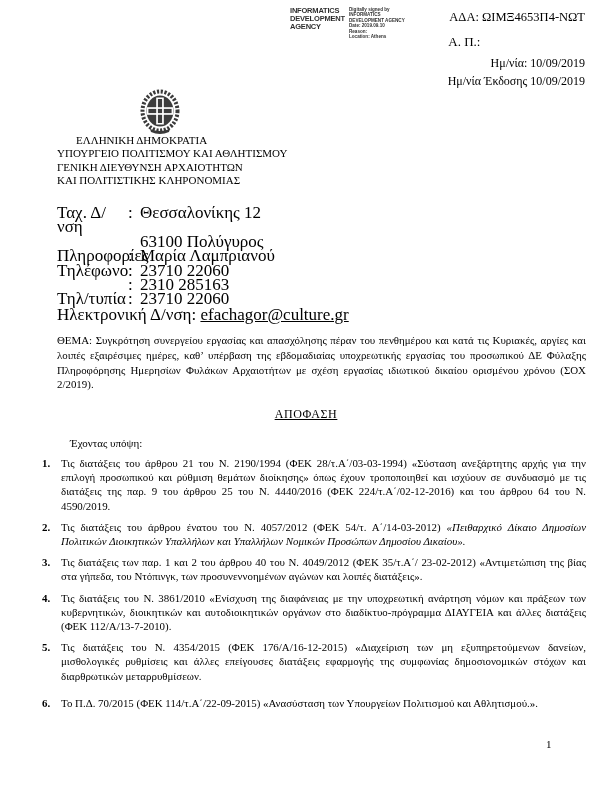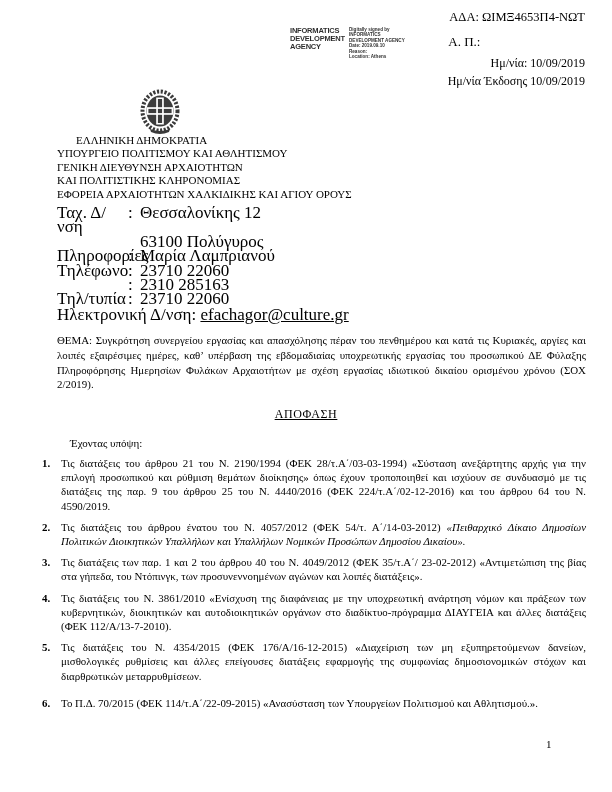--- a/index.html
+++ b/index.html
@@ -11,21 +11,21 @@
   
   .top-block{
     position:absolute;top:8px;right:27px;text-align:right;
     font-size:12px;line-height:18px;white-space:nowrap;
   }
   .ada-line{font-size:12.5px;margin-bottom:7px;}
   .protocol-line{display:flex;justify-content:center;font-size:13px;margin-bottom:3px;}
   .protocol-gap{display:inline-block;width:104px;}
   
   .stamp{
-    position:absolute;left:290px;top:27px;width:118px;display:flex;gap:3px;
+    position:absolute;left:290px;top:7px;width:118px;display:flex;gap:3px;
     font-family:"Liberation Sans","DejaVu Sans",sans-serif;color:#1a1a1a;opacity:.92;
     text-align:left;z-index:3;
   }
   .stamp-agency{width:56px;font-size:7.5px;font-weight:bold;line-height:8px;letter-spacing:-.2px;}
   .stamp-sig{width:58px;font-size:4.6px;line-height:5.4px;font-weight:bold;}
   
   .emblem{position:absolute;left:136px;top:88px;width:48px;height:50px;}
   .gov-header{position:absolute;left:57px;top:134px;font-size:11px;line-height:13.4px;white-space:nowrap;}
   .gov-header .line0{padding-left:19px;}
   
@@ -98,21 +98,20 @@
       <rect x="21.9" y="20.9" width="4.2" height="4.2" fill="#3c3c3c"></rect>
       <path d="M14 41 Q24 45 34 41 L33 44 Q24 48 15 44 Z" fill="#3a3a3a"></path>
     </svg>
   </div>
 
   <div class="gov-header">
     <div class="line0">ΕΛΛΗΝΙΚΗ ΔΗΜΟΚΡΑΤΙΑ</div>
     <div>ΥΠΟΥΡΓΕΙΟ ΠΟΛΙΤΙΣΜΟΥ ΚΑΙ ΑΘΛΗΤΙΣΜΟΥ</div>
     <div>ΓΕΝΙΚΗ ΔΙΕΥΘΥΝΣΗ ΑΡΧΑΙΟΤΗΤΩΝ</div>
     <div>ΚΑΙ ΠΟΛΙΤΙΣΤΙΚΗΣ ΚΛΗΡΟΝΟΜΙΑΣ</div>
-    <div>ΕΦΟΡΕΙΑ ΑΡΧΑΙΟΤΗΤΩΝ ΧΑΛΚΙΔΙΚΗΣ ΚΑΙ ΑΓΙΟΥ ΟΡΟΥΣ</div>
   </div>
 
   <div class="contact">
     <div class="contact-row">
       <span class="c-label">Ταχ. Δ/νση</span>
       <span class="c-sep">:</span>
       <span class="c-val">Θεσσαλονίκης 12</span>
     </div>
     <div class="contact-row">
       <span class="c-label"></span>

